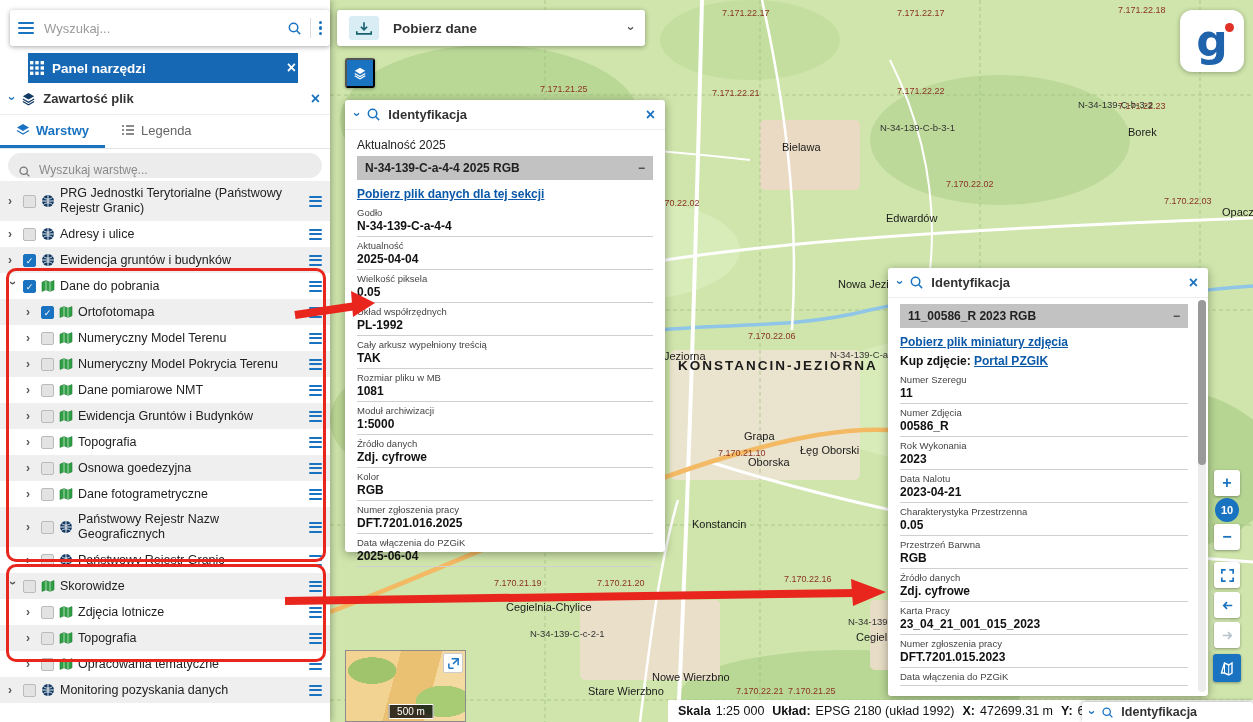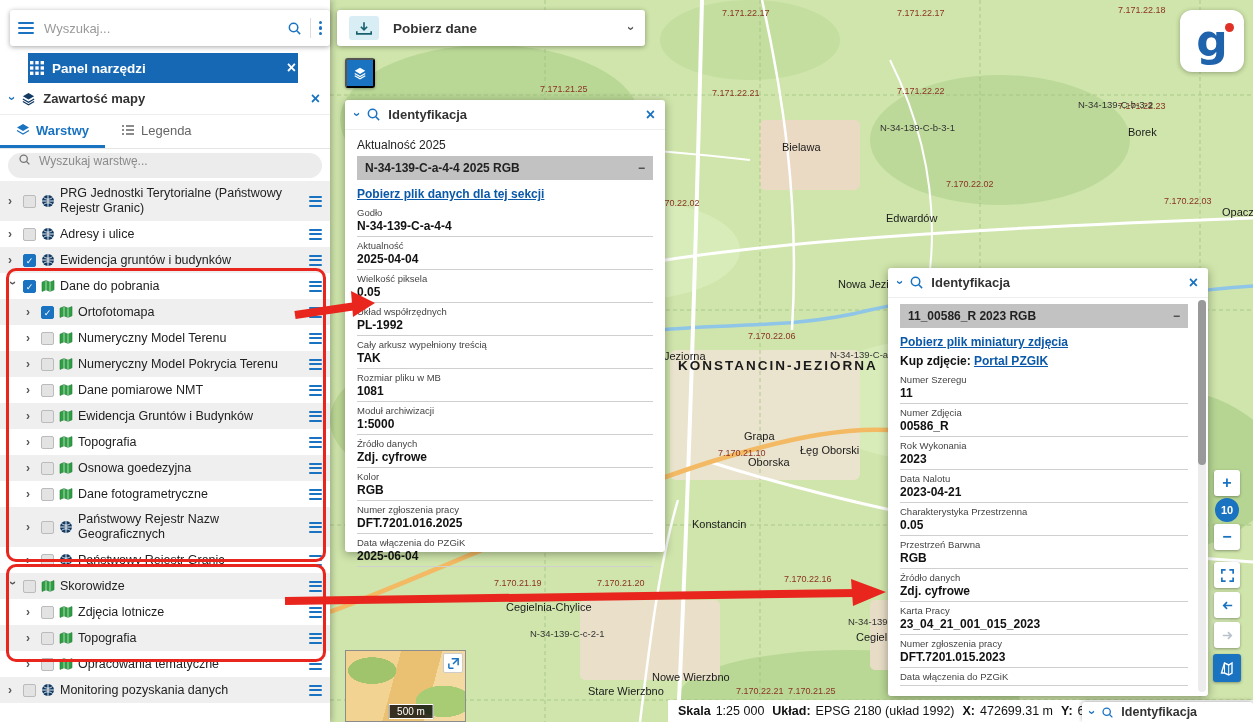--- a/index.html
+++ b/index.html
@@ -40,21 +40,21 @@
              border-bottom:1px solid #eee;}
   .mc-header .x{margin-left:auto;}
   .chev-open{display:inline-block;color:var(--accent);font-weight:bold;transform:rotate(90deg);font-size:13px;}
 
   .tabs{position:absolute;left:0;top:115px;width:330px;height:34px;display:flex;border-bottom:1px solid #e5e5e5;}
   .tab{flex:0 0 auto;display:flex;align-items:center;gap:6px;padding:0 16px;font-size:13px;color:#666;
        border-bottom:3px solid transparent;cursor:pointer;}
   .tab.active{color:var(--accent);font-weight:bold;border-bottom-color:var(--accent);}
 
   .layer-search{position:absolute;left:8px;top:153px;width:314px;height:25px;background:#ececec;border-radius:13px;
-                display:flex;align-items:flex-start;gap:6px;padding:0 10px;}
+                display:flex;align-items:flex-end;gap:6px;padding:0 10px;}
   .layer-search input{flex:1;border:none;outline:none;background:transparent;font:inherit;font-size:12px;color:#333;}
   .layer-search input::placeholder{color:#8a8a8a;}
 
   .layer-list{position:absolute;left:0;top:181px;width:330px;}
   .lrow{display:flex;align-items:center;gap:5px;padding:5px 8px;min-height:25px;background:#fff;cursor:pointer;}
   .lrow.alt{background:#efefef;}
   .lrow.ind{padding-left:26px;}
   .lrow .chev{width:10px;color:#555;font-weight:bold;font-size:12px;flex:0 0 auto;}
   .lrow .chev.open{transform:rotate(90deg);}
   .cb{width:13px;height:13px;flex:0 0 auto;border-radius:2px;background:#e3e3e3;border:1px solid #bbb;
@@ -256,21 +256,21 @@
     <span class="x white">×</span>
   </div>
 
   <div class="mc-header">
     <span class="chev-open">›</span>
     <svg width="15" height="15" viewBox="0 0 16 16">
         <path d="M8 2 14 5.5 8 9 2 5.5z" fill="#123a63"></path>
         <path d="M2 8.5 8 12l6-3.5" fill="none" stroke="#123a63" stroke-width="1.4"></path>
         <path d="M2 11.2 8 14.7 14 11.2" fill="none" stroke="#123a63" stroke-width="1.4"></path>
       </svg>
-    <span>Zawartość mapy</span>
+    <span>Zawartość plik</span>
     <span class="x">×</span>
   </div>
 
   <div class="tabs">
     <div class="tab active">
       <svg width="14" height="14" viewBox="0 0 14 14">
           <path d="M7 1 13 4.5 7 8 1 4.5z" fill="#1a73c1"></path>
           <path d="M1 7.5 7 11l6-3.5" stroke="#1a73c1" fill="none" stroke-width="1.2"></path>
         </svg>
       <span>Warstwy</span>

